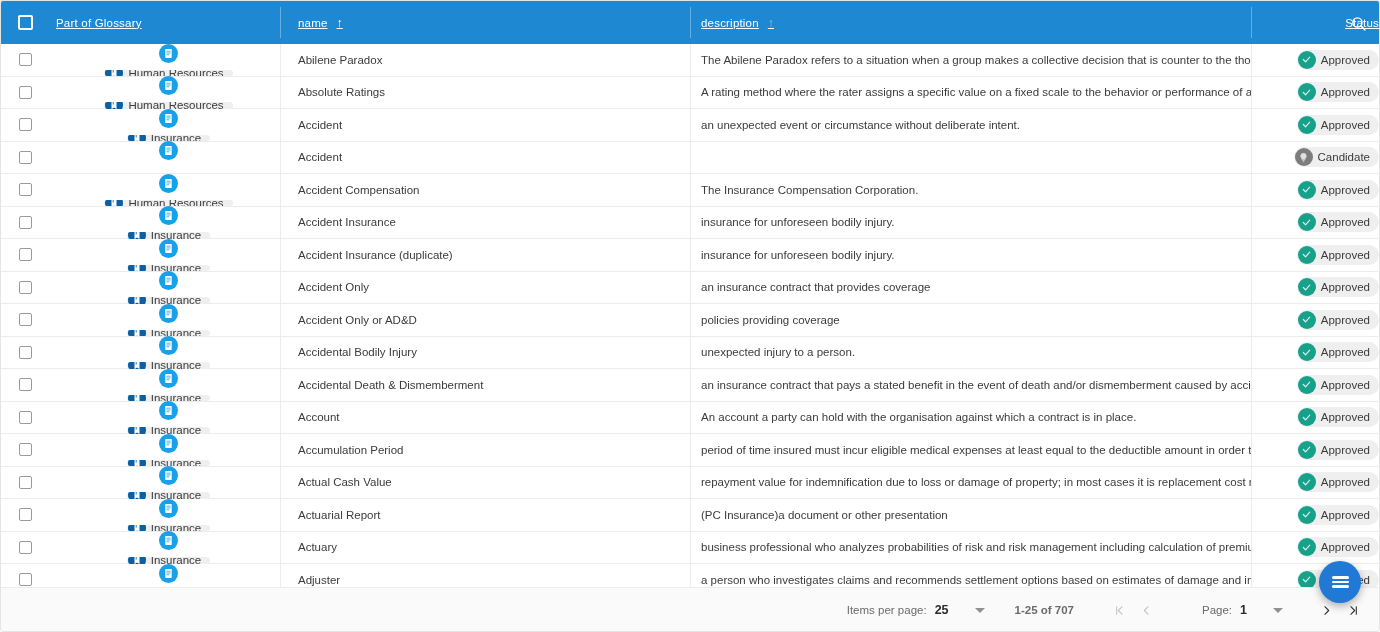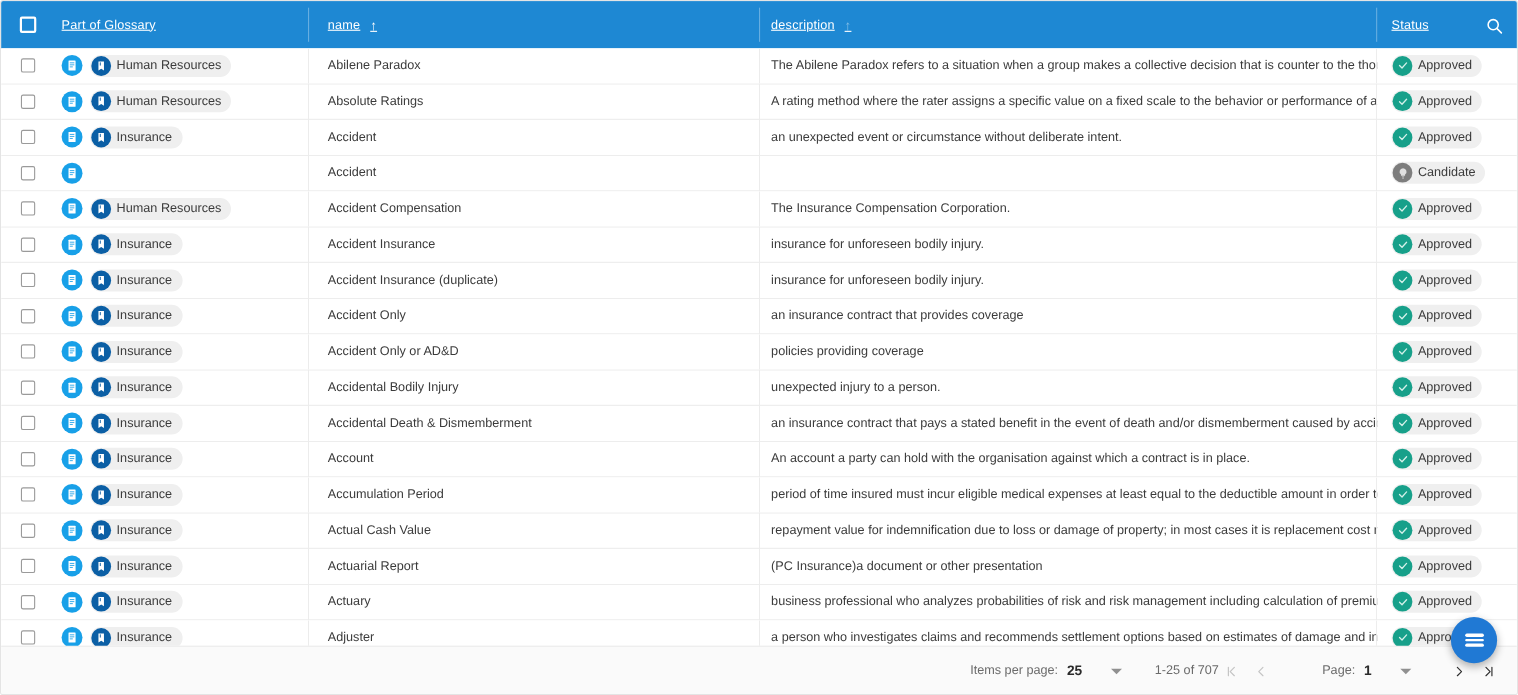--- a/index.html
+++ b/index.html
@@ -37,21 +37,21 @@
     text-decoration: underline;
   }
   .th .sep {
     position: absolute; right: 0; top: 6px; bottom: 6px;
     width: 1px; background: rgba(255,255,255,.32);
   }
   .col-check { width: 48px; flex: 0 0 48px; justify-content: center; }
   .col-glossary { width: 232px; flex: 0 0 232px; padding-left: 7px; }
   .col-name { width: 410px; flex: 0 0 410px; padding-left: 17px; }
   .col-desc { flex: 1 1 auto; padding-left: 10px; min-width: 0; }
-  .col-status { width: 127px; flex: 0 0 127px; padding-left: 13px; }
+  .col-status { width: 127px; flex: 0 0 127px; padding-left: 13px; justify-content: flex-end; }
 
   .sort-arrow {
     margin-left: 9px;
     font-size: 12px;
     line-height: 1;
     display: inline-block;
   }
   .sort-arrow.dim { color: rgba(255,255,255,.45); }
 
   .hdr-check {
@@ -98,21 +98,21 @@
   }
   .row-check {
     width: 13px; height: 13px;
     border: 1.4px solid #9a9a9a;
     border-radius: 2px;
     background: #fff;
     cursor: pointer;
   }
 
   
-  .glossary-cell { gap: 7px; }
+  .glossary-cell { gap: 7px; flex-direction: column; }
   .doc-icon {
     width: 19px; height: 19px; border-radius: 50%;
     background: #18A0E8;
     display: flex; align-items: center; justify-content: center;
     flex: 0 0 19px;
   }
   .chip {
     display: inline-flex;
     align-items: center;
     gap: 5px;
@@ -176,21 +176,21 @@
   .pg-label { margin-right: 8px; margin-left: 28px; }
   .pg-value { color: #2b2b2b; font-size: 12.5px; font-weight: 600; margin-right: 26px; text-align: right; }
   .pg-caret {
     width: 0; height: 0;
     border-left: 5px solid transparent;
     border-right: 5px solid transparent;
     border-top: 5px solid #909090;
     margin-right: 30px;
     cursor: pointer;
   }
-  .pg-range { color: #6b6b6b; }
+  .pg-range { margin-right: 34px; color: #6b6b6b; font-weight: bold; }
   .pg-btn {
     width: 26px; height: 26px;
     display: flex; align-items: center; justify-content: center;
     font-size: 14px;
     color: #303030;
     cursor: pointer;
     user-select: none;
   }
   .pg-btn.disabled { color: #c4c4c4; cursor: default; }
 

